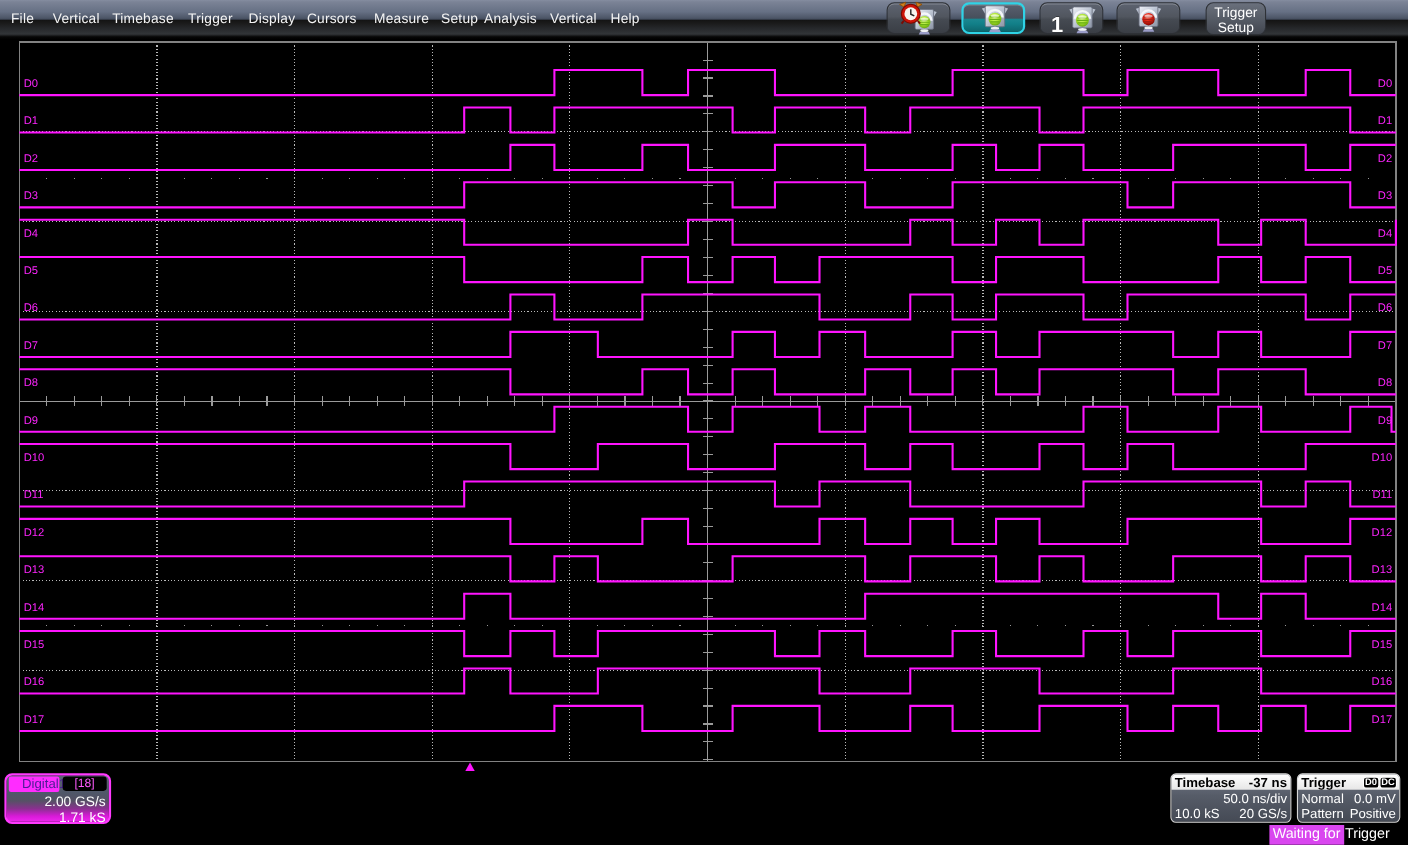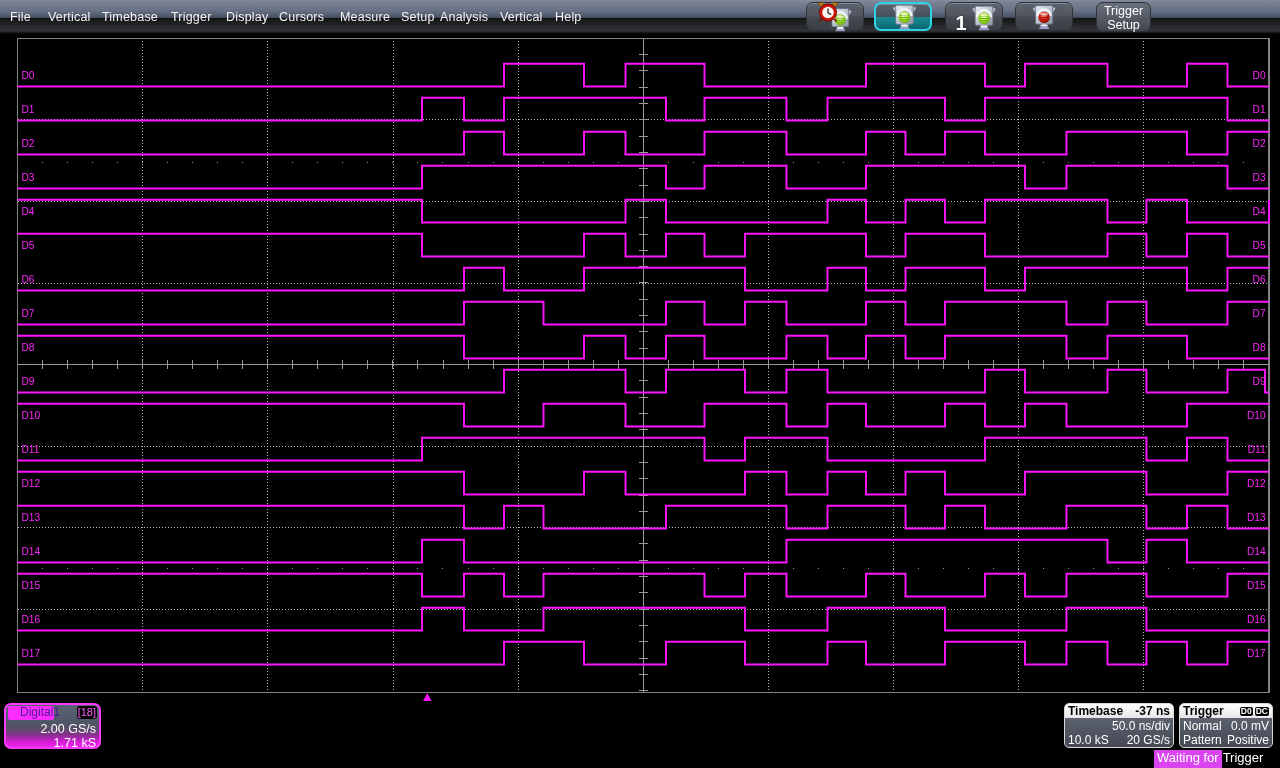--- a/index.html
+++ b/index.html
@@ -197,21 +197,21 @@
 <text x="21.5" y="657.1">D17</text>
 <text x="1265.6" y="657.1" text-anchor="end">D17</text>
 </g>
 </svg>
 <div style="position:absolute;left:4px;top:703px;width:97px;height:46px;border:2px solid #ff3aff;border-radius:7px;
 background:linear-gradient(180deg,#5b6274 0%,#4f5768 38%,#565165 55%,#8a3090 72%,#d81ad8 88%,#ee28ee 100%);
 color:#fff;font-size:12.5px">
 <div style="position:absolute;left:2px;top:1px;width:46px;height:14px;background:#ff2cff;border-radius:2px;
 color:#4c1d95;font-size:12px;line-height:13px;padding-left:12px">Digital1</div>
 <div style="position:absolute;right:2px;top:1px;height:13px;background:#000;border-radius:3px;
-color:#ff5aff;font-size:11px;line-height:13px;padding:0 1px">[18]</div>
+color:#ff5aff;font-size:11px;line-height:13px;padding:0 11px">[18]</div>
 <div style="position:absolute;right:3px;top:17px">2.00 GS/s</div>
 <div style="position:absolute;right:3px;top:31px">1.71 kS</div>
 </div>
 <div class="ibox" style="left:1064px;top:703px;width:110px;height:45px">
 <div class="hd">Timebase<span class="abs" style="right:3px">-37 ns</span></div>
 <span class="abs" style="right:3px;top:15px">50.0 ns/div</span>
 <span class="abs" style="left:3px;top:29px">10.0 kS</span>
       <span class="abs" style="right:3px;top:29px">20 GS/s</span>
 </div>
 <div class="ibox" style="left:1179px;top:703px;width:94px;height:45px">

